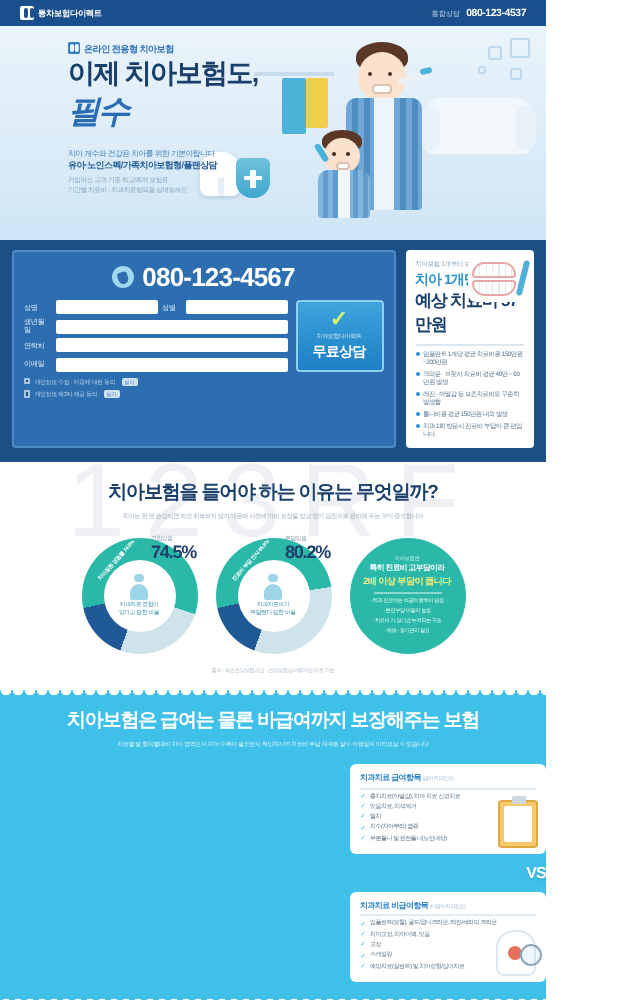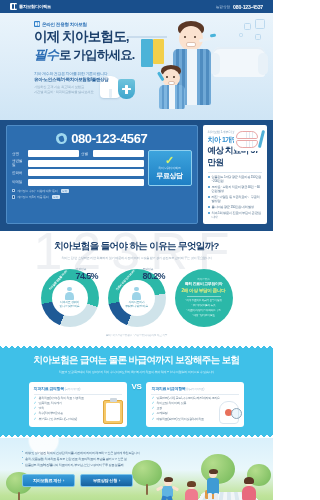--- a/index.html
+++ b/index.html
@@ -61,21 +61,21 @@
     content:""; position:absolute; left:1.3px; top:1px; width:1.6px; height:4px;
     background:#eaf4fb; border-radius:1px; box-shadow:2.4px 0 0 #eaf4fb;
   }
   .hero-eyebrow-text { font-size:4.6px; color:#2a6fb5; font-weight:bold; letter-spacing:-.3px; }
   .hero-h1 {
     font-size:13.5px; color:#1b3f6b; font-weight:bold;
     letter-spacing:-.8px; line-height:1.15; white-space:nowrap;
   }
   .hero-h2 { display:flex; align-items:baseline; gap:1px; margin-top:1px; white-space:nowrap; }
   .hero-script {
-    font-size:13px; color:#2b6db4; font-weight:bold; font-style:italic;
+    font-size:16px; color:#2b6db4; font-weight:bold; font-style:italic;
     letter-spacing:-1px; font-family:"DejaVu Serif", serif;
   }
   .hero-h2-rest { font-size:12.5px; color:#1b3f6b; font-weight:bold; letter-spacing:-.8px; }
   .hero-sub { margin-top:7px; max-width:112px; }
   .hero-sub-badge {
     font-size:3.9px; color:#3f7fb8; letter-spacing:-.25px; line-height:1.45;
   }
   .hero-sub-strong {
     font-size:4.5px; color:#1f5a96; font-weight:bold;
     letter-spacing:-.3px; margin-top:1px;
@@ -268,21 +268,21 @@
   }
   .scallop-top, .scallop-bot {
     position:absolute; left:0; width:100%; height:5px;
     background-image:radial-gradient(circle at 3px 0, #fff 2.6px, transparent 2.8px);
     background-size:6px 5px; background-repeat:repeat-x;
   }
   .scallop-top { top:0; }
   .scallop-bot { bottom:0; background-image:radial-gradient(circle at 3px 5px, #fff 2.6px, transparent 2.8px); }
   .cmp-title { font-size:9.5px; font-weight:bold; color:#fff; letter-spacing:-.6px; }
   .cmp-sub { font-size:3px; color:#d6f3fc; margin-top:3px; letter-spacing:-.2px; line-height:1.5; }
-  .cmp-row { display:flex; align-items:flex-start; justify-content:center; gap:5px; margin-top:8px; }
+  .cmp-row { display:flex; align-items:flex-end; justify-content:center; gap:5px; margin-top:8px;flex-direction:column; }
   .cmp-card {
     width:98px; background:#fff; border-radius:3px; padding:4px 5px;
     text-align:left; position:relative; overflow:hidden; min-height:43px;
   }
   .cmp-card-title { font-size:4px; color:#2a7fc0; font-weight:bold; letter-spacing:-.3px; }
   .cmp-card-title .en { font-size:2.6px; color:#a9bccd; font-weight:normal; }
   .cmp-card-hr { height:.5px; background:#e3ebf2; margin:2.5px 0 2.5px; }
   .cmp-li { display:flex; gap:2px; align-items:flex-start; margin-bottom:1.4px; }
   .cmp-check { font-size:3.6px; color:#49c3e3; line-height:1; flex:none; margin-top:.3px; }
   .cmp-li-text { font-size:3px; color:#5c7488; letter-spacing:-.25px; line-height:1.3; }
@@ -430,21 +430,20 @@
   </div>
 
   <div class="hero-inner">
     <div class="hero-eyebrow">
       <span class="hero-eyebrow-mark"></span>
       <span class="hero-eyebrow-text">온라인 전용형 치아보험</span>
     </div>
     <div class="hero-h1">이제 치아보험도,</div>
     <div class="hero-h2">
       <span class="hero-script">필수</span>
-      <span class="hero-h2-rest">로 가입하세요.</span>
     </div>
     <div class="hero-sub">
       <div class="hero-sub-badge">치아 개수와 건강은 치아를 위한 기본이랍니다</div>
       <div class="hero-sub-strong">유아·노인스펙/가족치아보험형/플랜상담</div>
       <div class="hero-sub-fine" style="white-space:pre-line">가입하신 고객 기준 최고/최저 보험료
 기간별 치료비 · 치과치료항목을 살펴보세요</div>
     </div>
   </div>
 </div>
 

